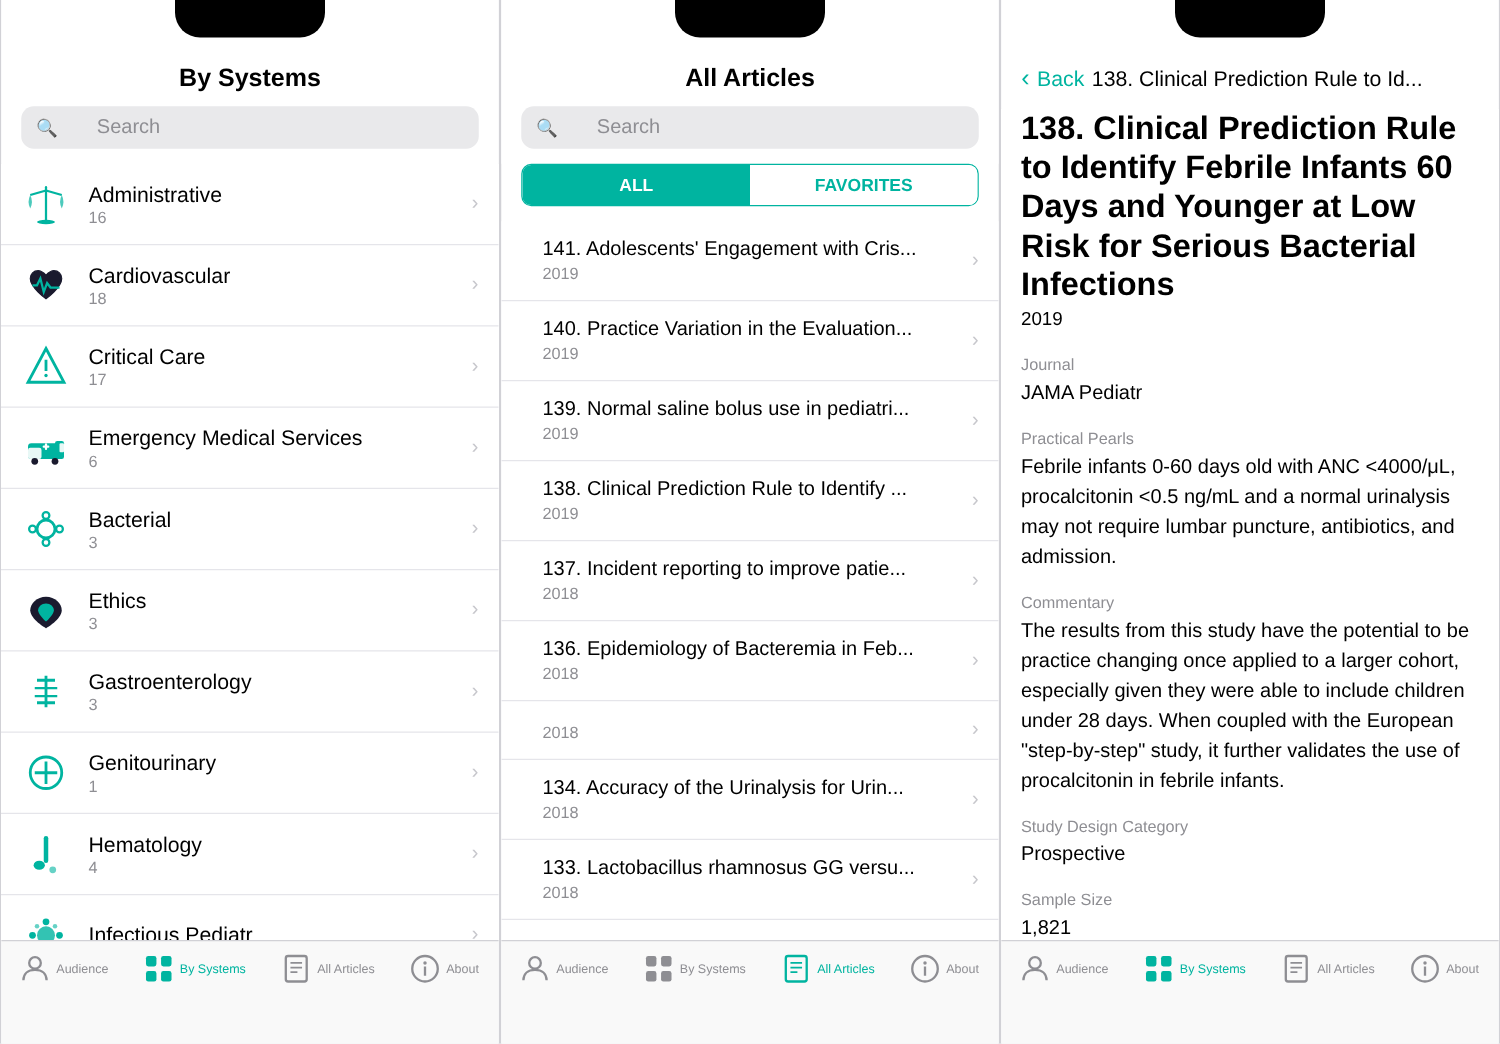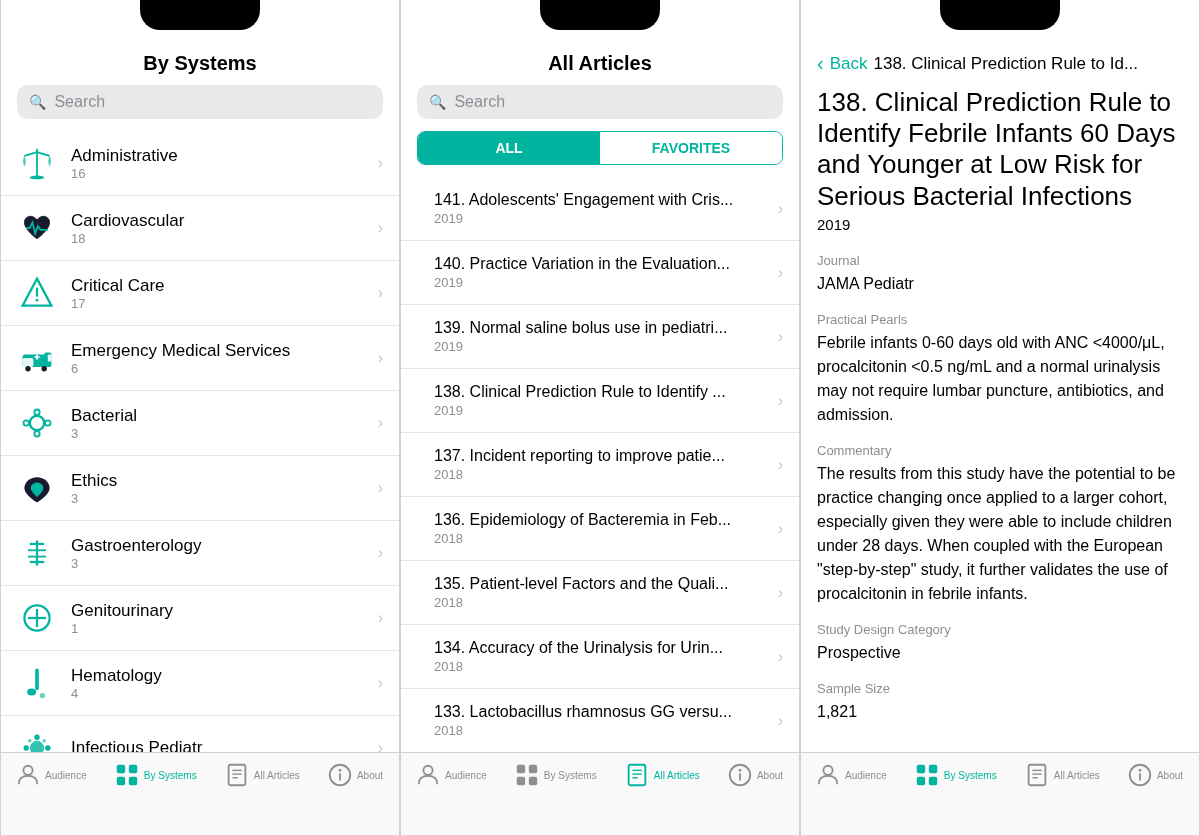--- a/index.html
+++ b/index.html
@@ -72,20 +72,21 @@
       padding: 8px 12px;
       gap: 8px;
     }
     .search-icon-el {
       color: #8e8e93;
       font-size: 14px;
     }
     .search-placeholder {
       color: #8e8e93;
       font-size: 16px;
+      margin-left: 23px;
     }
 
     
     .list-container {
       flex: 1;
       overflow-y: auto;
       background: #fff;
     }
     .list-item {
       display: flex;
@@ -225,21 +226,21 @@
     }
 
     .detail-content {
       flex: 1;
       overflow-y: auto;
       padding: 0 16px 20px;
       background: #fff;
     }
     .detail-main-title {
       font-size: 26px;
-      font-weight: 400;
+      font-weight: 700;
       color: #000;
       line-height: 1.2;
       margin-bottom: 4px;
     }
     .detail-year {
       font-size: 15px;
       color: #000;
       margin-bottom: 20px;
     }
     .detail-section-label {
@@ -548,21 +549,20 @@
     <div class="article-item">
       <div class="article-text">
         <div class="article-title">136. Epidemiology of Bacteremia in Feb...</div>
         <div class="article-year">2018</div>
       </div>
       <span class="chevron">›</span>
     </div>
 
     <div class="article-item">
       <div class="article-text">
-        <div class="article-title">135. Patient-level Factors and the Quali...</div>
         <div class="article-year">2018</div>
       </div>
       <span class="chevron">›</span>
     </div>
 
     <div class="article-item">
       <div class="article-text">
         <div class="article-title">134. Accuracy of the Urinalysis for Urin...</div>
         <div class="article-year">2018</div>
       </div>

